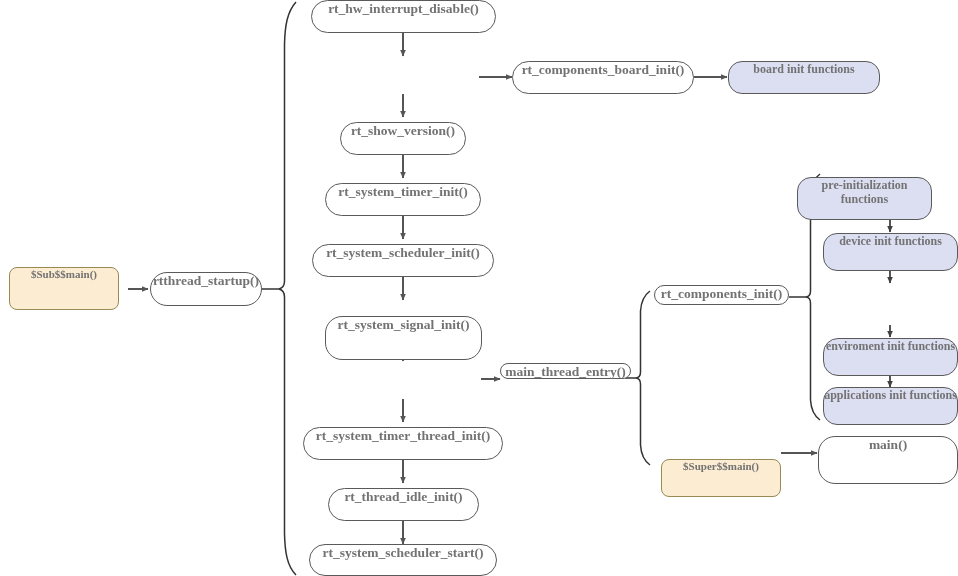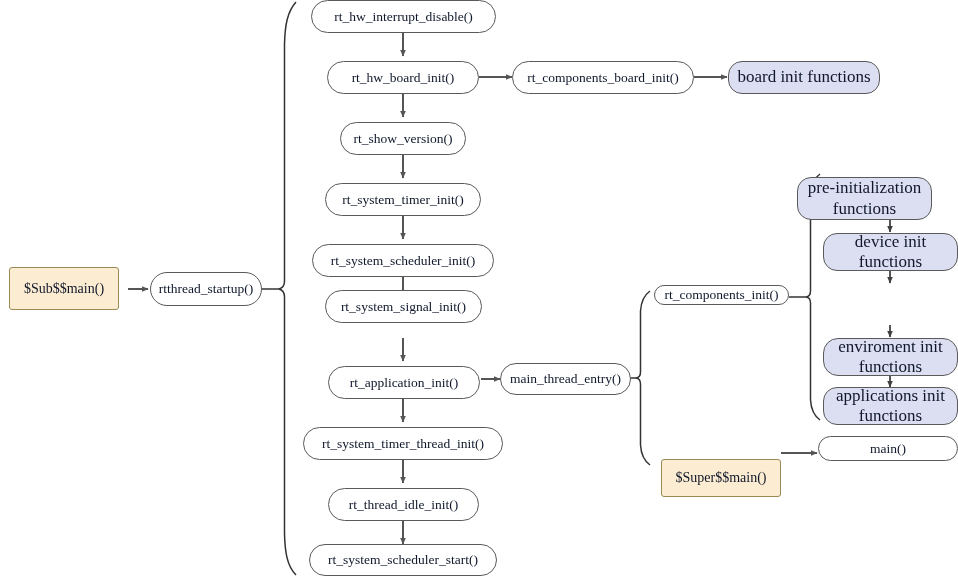--- a/index.html
+++ b/index.html
@@ -12,46 +12,46 @@
     width: 958px;
     height: 576px;
     background: #ffffff;
     overflow: hidden;
     font-family: "Liberation Serif", "DejaVu Serif", serif;
   }
   .node {
     position: absolute;
     box-sizing: border-box;
     display: flex;
-    align-items: center;
     justify-content: center;
     text-align: center;
-    color: #0f172a;
+    color: #737373;
     line-height: 1.12;
     white-space: nowrap;
+    font-weight: bold;
   }
   .node.rounded {
     border: 1.3px solid #5a5a5a;
     border-radius: 17px;
     background: #ffffff;
     font-size: 13.5px;
   }
   .node.blue {
     border: 1.3px solid #5a5a5a;
     border-radius: 14px;
     background: #dcdff2;
-    font-size: 17px;
+    font-size: 12px;
     white-space: normal;
     line-height: 1.18;
   }
   .node.rect {
     border: 1.2px solid #9a8a55;
-    border-radius: 3px;
+    border-radius: 8px;
     background: #fbecd2;
-    font-size: 14px;
+    font-size: 11px;
   }
   svg.overlay {
     position: absolute;
     left: 0;
     top: 0;
     width: 958px;
     height: 576px;
     pointer-events: none;
   }
 </style>
@@ -122,43 +122,37 @@
   </div>
 
   <div class="node rounded" style="left:150px; top:272px; width:112px; height:34px;">
     <span>rtthread_startup()</span>
   </div>
 
   <div class="node rounded" style="left:311px; top:0px; width:185px; height:33px;">
     <span>rt_hw_interrupt_disable()</span>
   </div>
 
-  <div class="node rounded" style="left:327px; top:61px; width:152px; height:33px;">
-    <span>rt_hw_board_init()</span>
-  </div>
 
   <div class="node rounded" style="left:340px; top:122px; width:126px; height:33px;">
     <span>rt_show_version()</span>
   </div>
 
   <div class="node rounded" style="left:325px; top:183px; width:156px; height:33px;">
     <span>rt_system_timer_init()</span>
   </div>
 
   <div class="node rounded" style="left:312px; top:244px; width:182px; height:33px;">
     <span>rt_system_scheduler_init()</span>
   </div>
 
-  <div class="node rounded" style="left:325px; top:290px; width:157px; height:33px;">
+  <div class="node rounded" style="left:325px; top:316px; width:157px; height:44px;">
     <span>rt_system_signal_init()</span>
   </div>
 
-  <div class="node rounded" style="left:328px; top:366px; width:152px; height:33px;">
-    <span>rt_application_init()</span>
-  </div>
 
   <div class="node rounded" style="left:303px; top:427px; width:200px; height:33px;">
     <span>rt_system_timer_thread_init()</span>
   </div>
 
   <div class="node rounded" style="left:328px; top:488px; width:151px; height:33px;">
     <span>rt_thread_idle_init()</span>
   </div>
 
   <div class="node rounded" style="left:309px; top:544px; width:188px; height:32px;">
@@ -166,33 +160,33 @@
   </div>
 
   <div class="node rounded" style="left:512px; top:61px; width:182px; height:33px;">
     <span>rt_components_board_init()</span>
   </div>
 
   <div class="node blue" style="left:728px; top:61px; width:152px; height:33px;">
     <span>board init functions</span>
   </div>
 
-  <div class="node rounded" style="left:500px; top:363px; width:131px; height:32px;">
+  <div class="node rounded" style="left:500px; top:363px; width:131px; height:16px;">
     <span>main_thread_entry()</span>
   </div>
 
   <div class="node rounded" style="left:654px; top:285px; width:135px; height:20px;">
     <span>rt_components_init()</span>
   </div>
 
   <div class="node rect" style="left:661px; top:434px; width:120px; height:38px;margin-top:25px;">
     <span>$Super$$main()</span>
   </div>
 
-  <div class="node rounded" style="left:818px; top:436px; width:140px; height:25px;">
+  <div class="node rounded" style="left:818px; top:436px; width:140px; height:48px;">
     <span>main()</span>
   </div>
 
   <div class="node blue" style="left:797px; top:177px; width:135px; height:43px;">
     <span>pre-initialization functions</span>
   </div>
 
   <div class="node blue" style="left:823px; top:233px; width:135px; height:38px;">
     <span>device init functions</span>
   </div>

